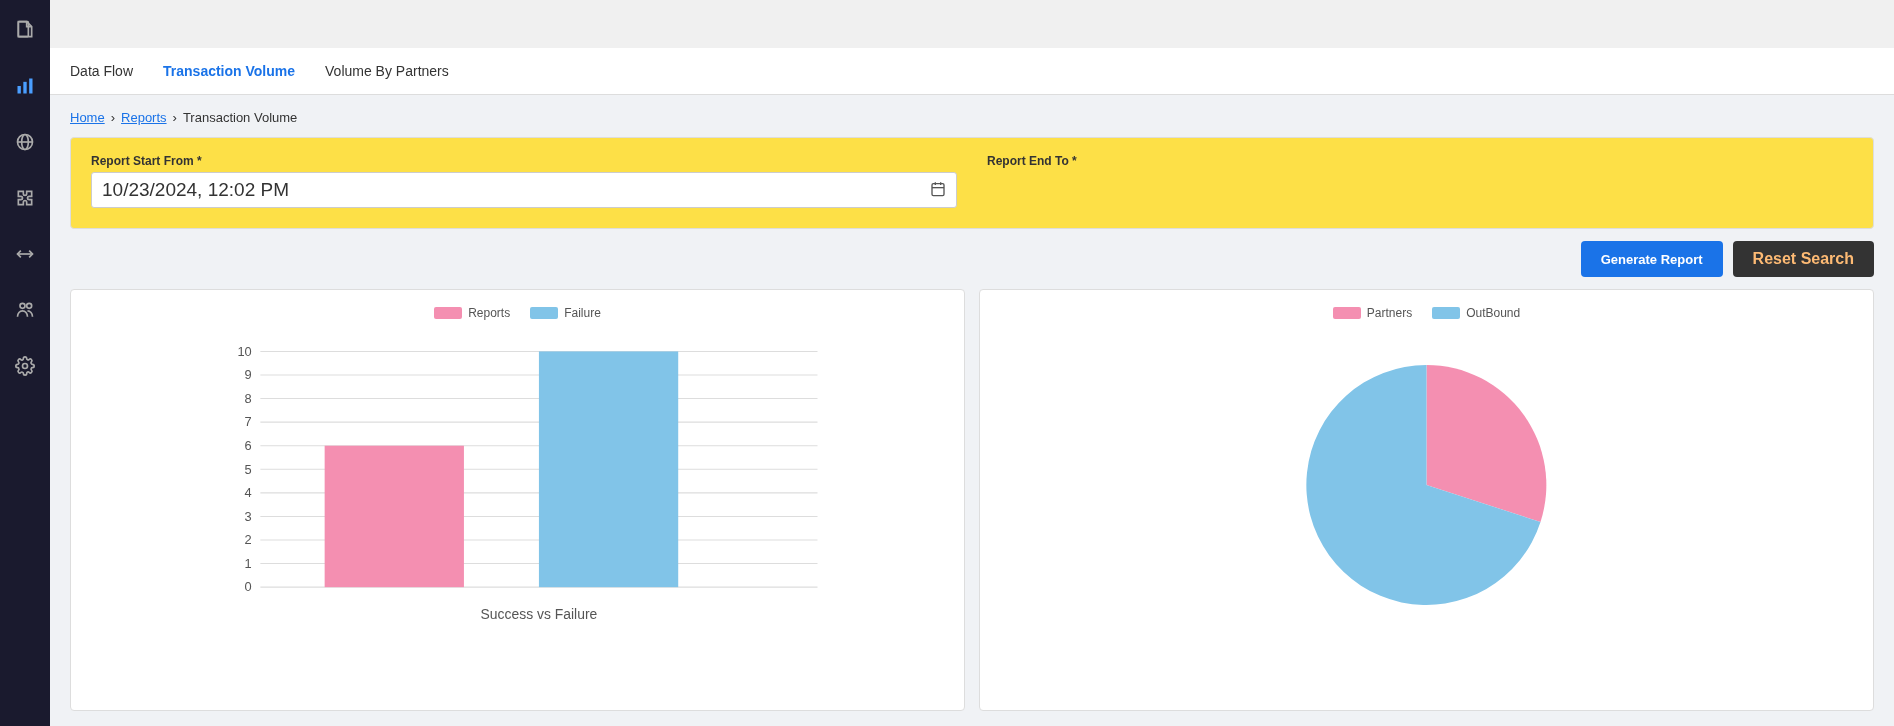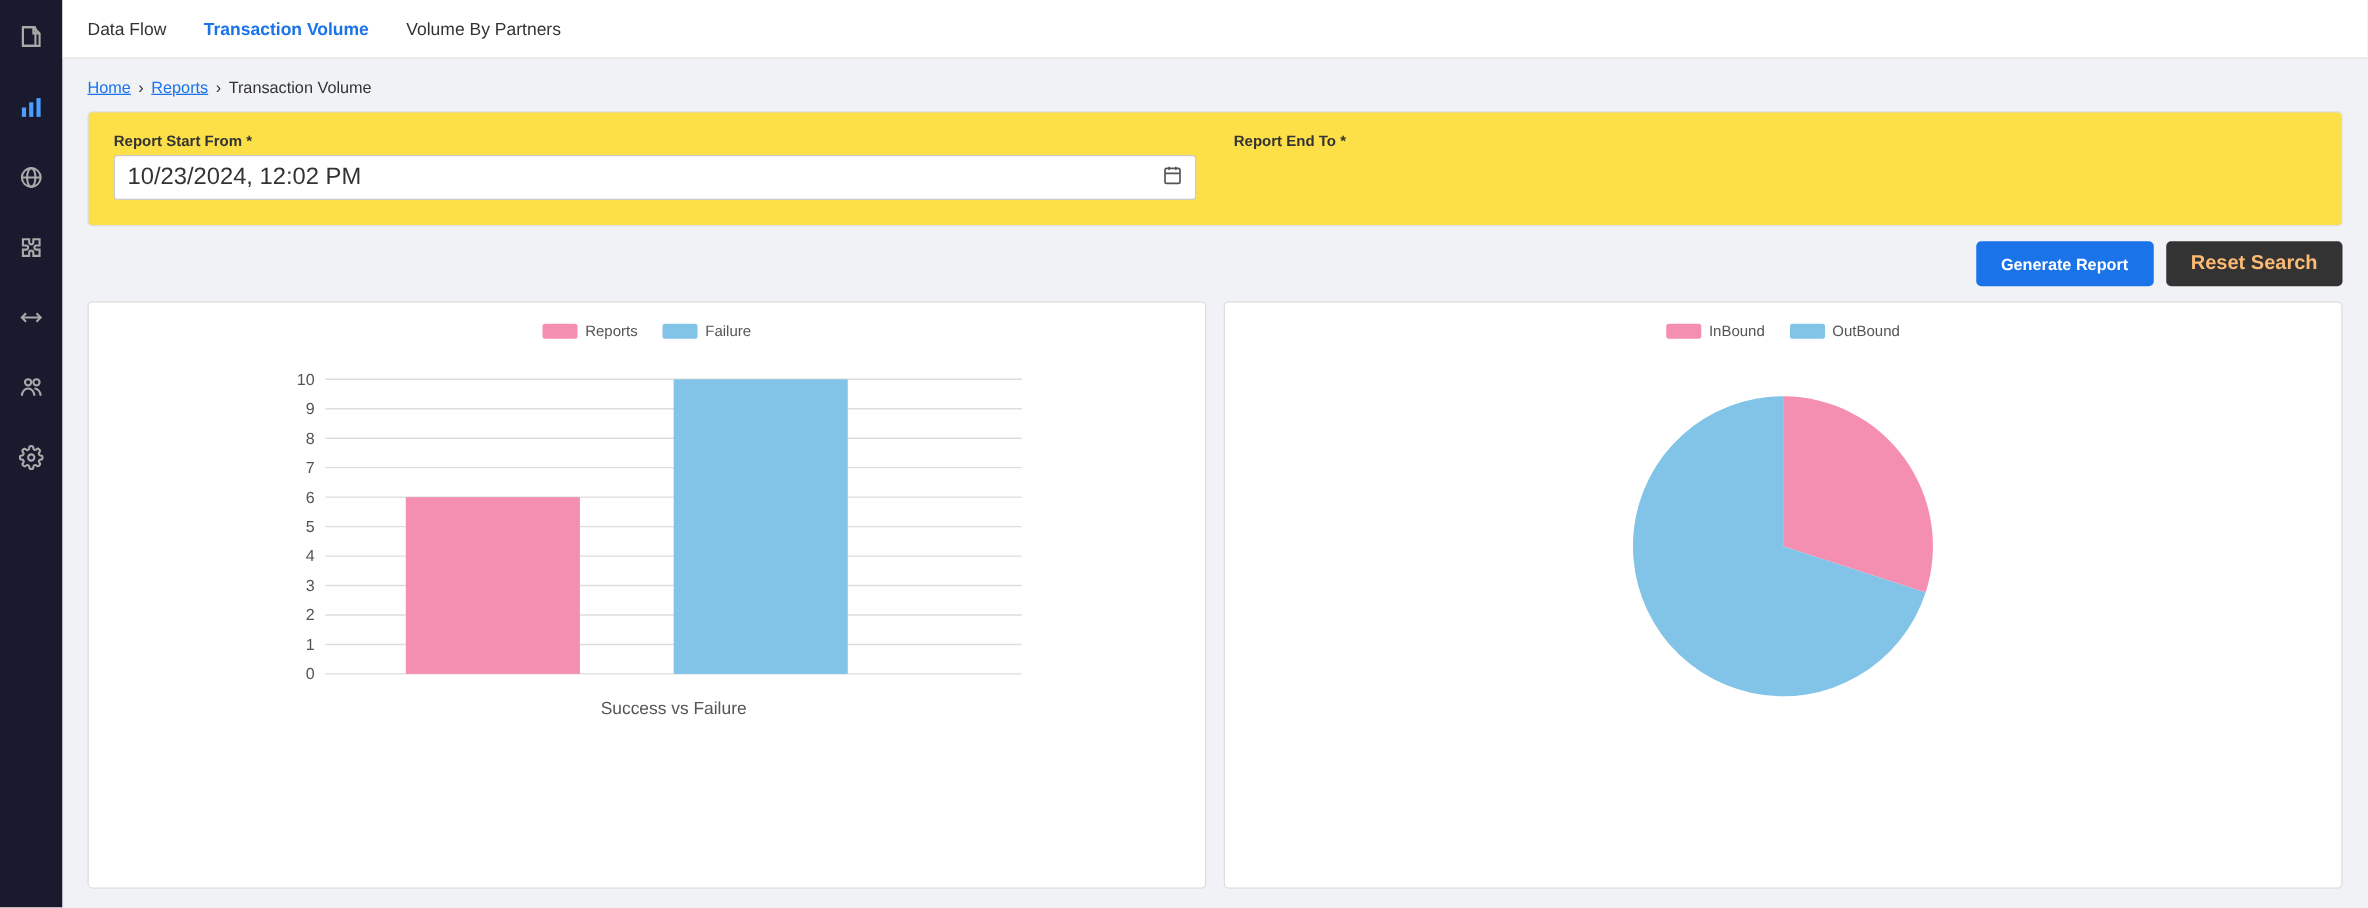--- a/index.html
+++ b/index.html
@@ -29,20 +29,21 @@
     }
     .sidebar-icon.active { color: #4a9eff; }
 
     
     .main-content {
       flex: 1;
       display: flex;
       flex-direction: column;
       background: #f0f2f5;
       overflow: hidden;
+      margin-top: 48px;
     }
 
     
     .top-nav {
       background: #fff;
       border-bottom: 1px solid #ddd;
       display: flex;
       align-items: center;
       padding: 0 20px;
       height: 47px;
@@ -350,21 +351,21 @@
 
             <text x="320" y="270" text-anchor="middle" font-size="13" fill="#555">Success vs Failure</text>
           </svg>
         </div>
       </div>
 
       <div class="chart-card">
         <div class="legend">
           <div class="legend-item">
             <div class="legend-swatch" style="background:#f48fb1;"></div>
-            <span>InBound</span>
+            <span>Partners</span>
           </div>
           <div class="legend-item">
             <div class="legend-swatch" style="background:#81c4e8;"></div>
             <span>OutBound</span>
           </div>
         </div>
         <div class="pie-chart-area">
 
           <svg width="100%" height="300" viewBox="0 0 400 300">
 

